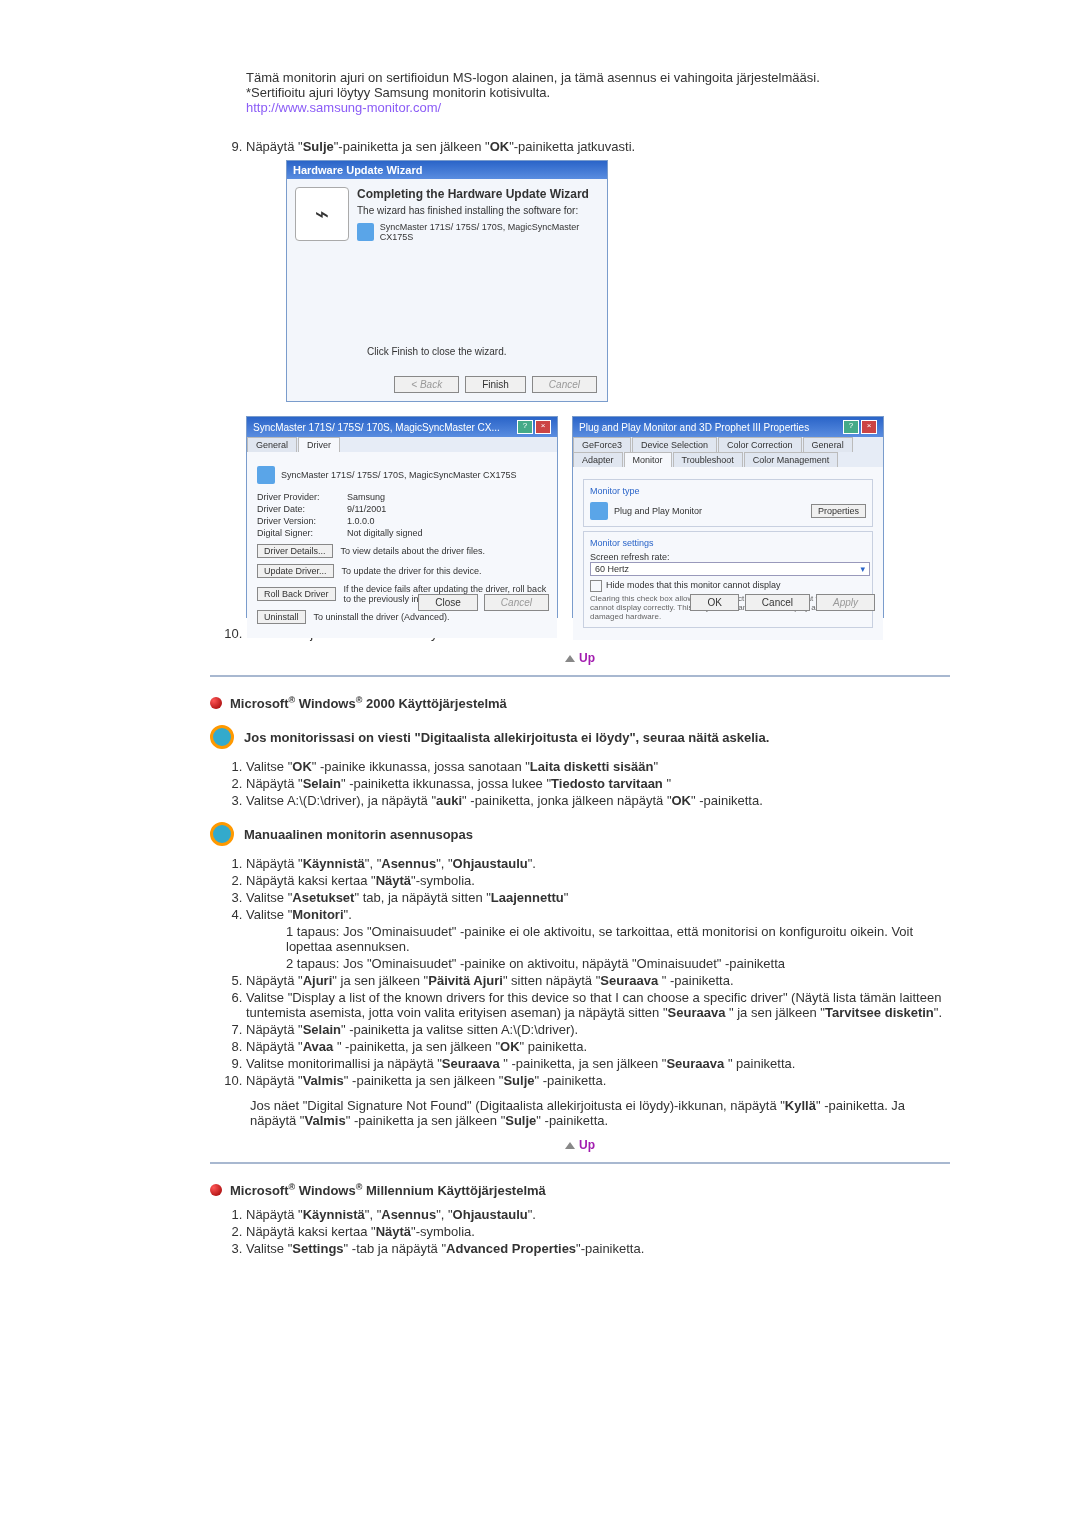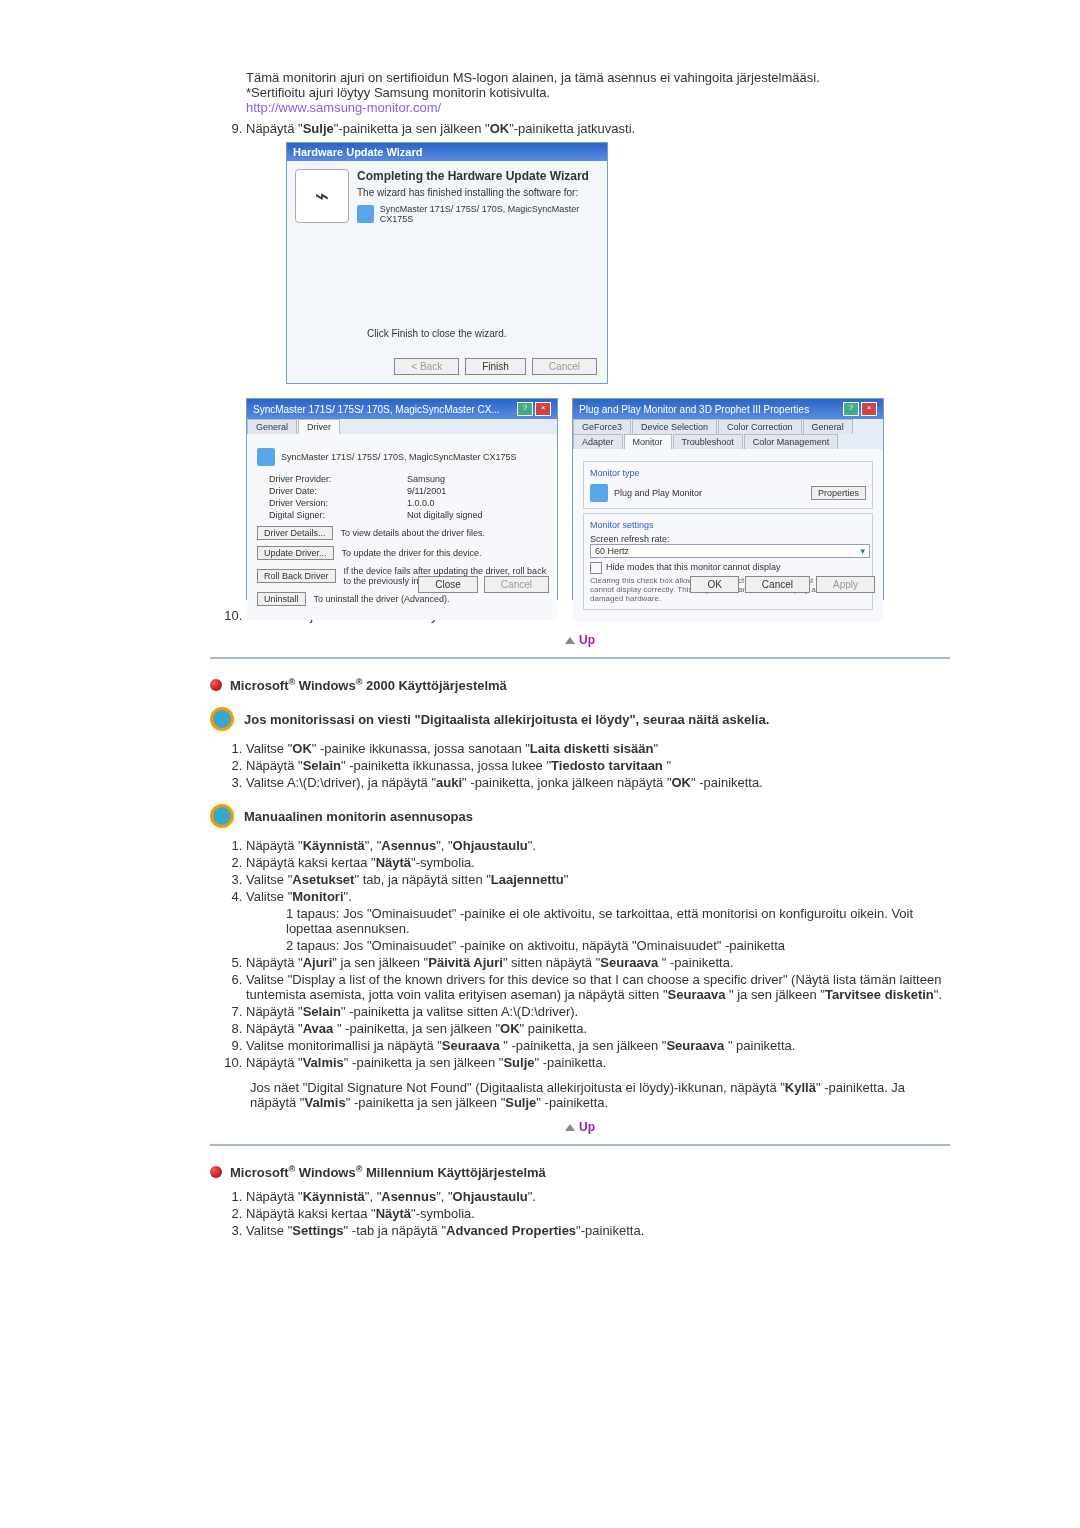--- a/index.html
+++ b/index.html
@@ -7,21 +7,21 @@
     padding: 0;
     background: #fff;
     font-family: Arial, Helvetica, sans-serif;
     font-size: 13px;
     color: #333;
     width: 1080px;
   }
   .page {
     padding: 70px 130px 60px 210px;
   }
-  .intro-block { margin-bottom: 6px; }
+  .intro-block { margin-bottom: 24px; }
   .link { color: #8b5cf6; text-decoration: none; }
   ol.main { margin: 0; padding: 0 0 0 36px; }
   ol.main > li { margin: 2px 0; }
   .bold { font-weight: bold; }
   .img-placeholder {
     margin: 6px 0 14px 0;
     padding-left: 40px;
   }
   .wizard-box {
     width: 320px;
@@ -59,21 +59,21 @@
   .wizard-buttons {
     position: absolute; bottom: 8px; right: 10px; display: flex; gap: 6px;
   }
   .btn {
     border: 1px solid #888;
     background: #f0f0f0;
     font-size: 10px;
     padding: 2px 16px;
     color: #333;
   }
-  .btn.disabled { color: #999; }
+  .btn.disabled { color: #999; font-style: italic; }
 
   .two-panels { display: flex; gap: 14px; margin: 14px 0 8px 0; }
   .dlg {
     width: 310px;
     height: 200px;
     border: 1px solid #7a9ccc;
     background: #15803d;
     font-size: 9px;
     position: relative;
   }
@@ -86,21 +86,21 @@
     justify-content: space-between;
     align-items: center;
   }
   .dlg-title-btns { display: flex; gap: 2px; }
   .dlg-title-btn { width: 14px; height: 12px; background: #c44; border: 1px solid #fff; font-size: 8px; color: #fff; text-align: center; line-height: 10px; }
   .dlg-title-btn.help { background: #4a8; }
   .dlg-tabs { display: flex; background: #e6ecf6; font-size: 9px; }
   .dlg-tab { padding: 2px 8px; border: 1px solid #bbb; border-bottom: none; background: #f6f8fc; margin-right: 1px; }
   .dlg-tab.inactive { background: #e0e6f0; }
   .dlg-body { padding: 8px 10px; background: #f6f8fc; }
-  .dlg-row { display: flex; margin: 2px 12px; gap: 48px; }
+  .dlg-row { display: flex; margin: 2px 0; }
   .dlg-label { width: 90px; }
   .dlg-btnrow { display: flex; align-items: center; gap: 8px; margin: 6px 0; }
   .dlg-smallbtn { border: 1px solid #888; background: #f0f0f0; padding: 1px 6px; font-size: 9px; white-space: nowrap; }
   .dlg-footer { position: absolute; bottom: 6px; right: 8px; display: flex; gap: 6px; }
   .groupbox { border: 1px solid #c8d0e0; padding: 6px; margin: 4px 0; font-size: 9px; }
   .groupbox-title { color: #2a64c8; font-size: 9px; margin-bottom: 4px; }
   .select-box { border: 1px solid #99b; background: #fff; padding: 1px 4px; width: 270px; display: flex; justify-content: space-between; }
   .select-arrow { color: #2a64c8; }
   .checkbox-row { display: flex; gap: 4px; align-items: flex-start; margin-top: 4px; }
   .checkbox-box { width: 10px; height: 10px; border: 1px solid #888; flex: 0 0 10px; }

